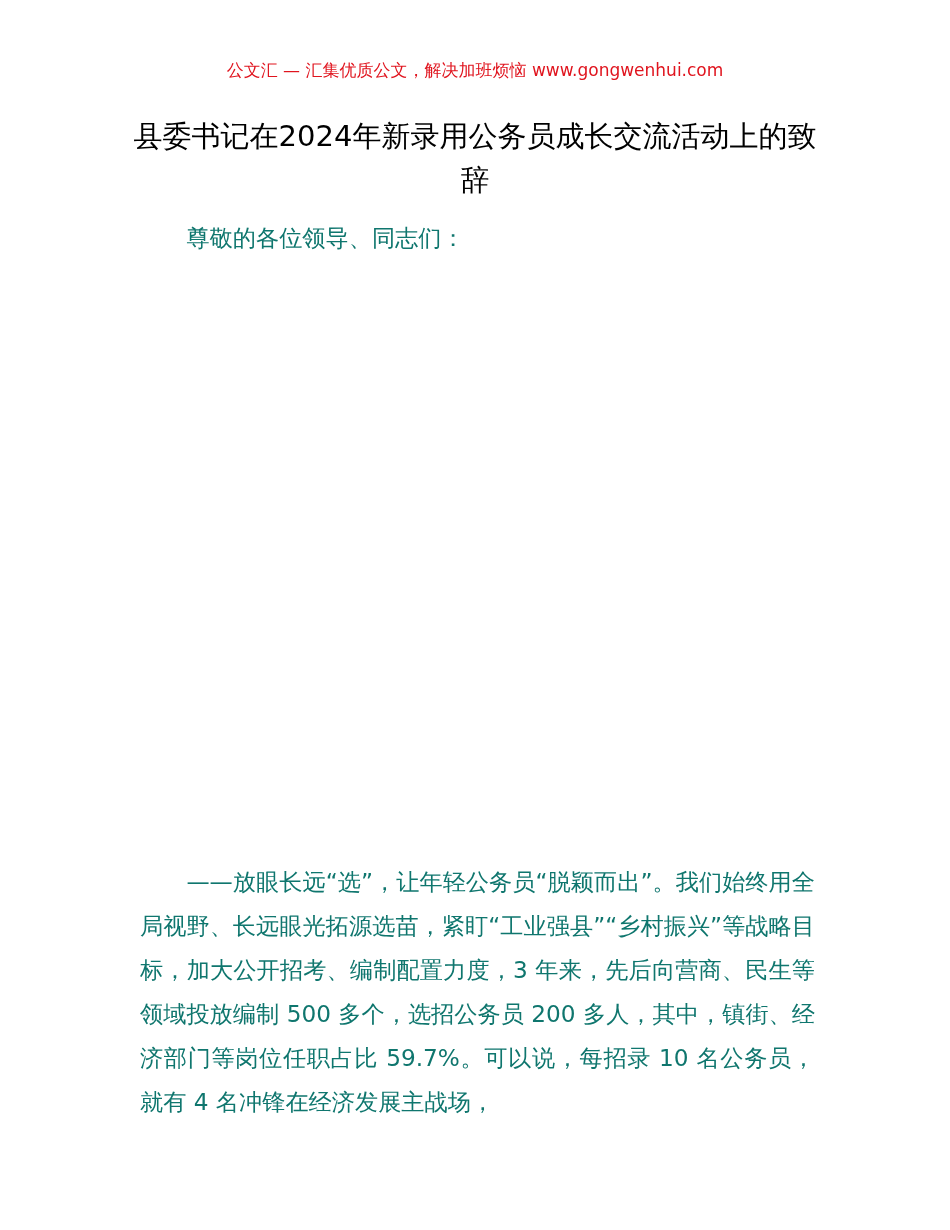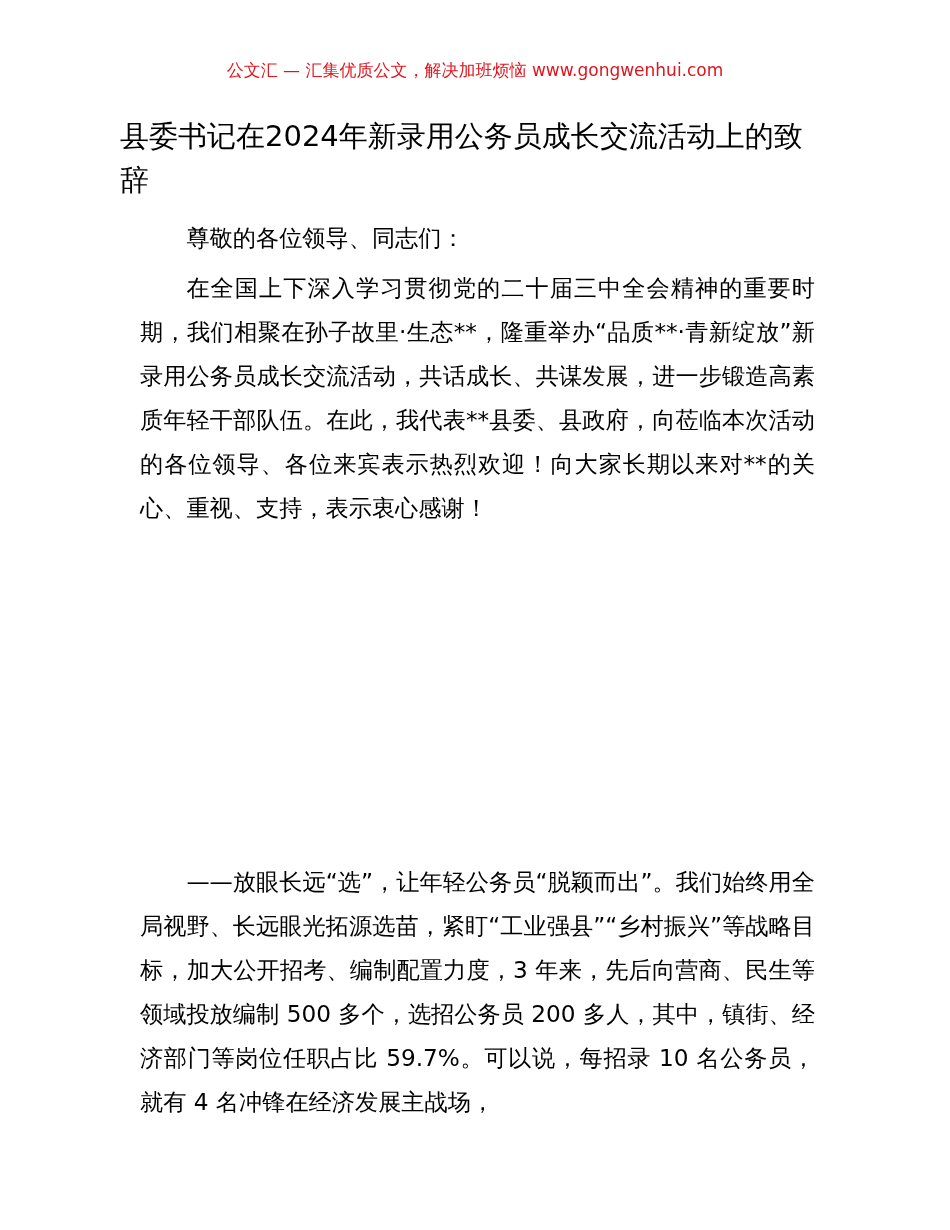--- a/index.html
+++ b/index.html
@@ -31,32 +31,32 @@
       font-size: 17px;
       line-height: 26px;
       color: #e0141e;
       letter-spacing: 0px;
     }
     .doc-title {
       position: absolute;
       top: 114px;
       left: 120px;
       width: 710px;
-      text-align: left;
+      text-align: center;
       font-size: 29px;
       line-height: 44px;
       color: #000000;
     }
     .body-text {
       position: absolute;
       left: 140px;
       width: 675px;
       font-size: 23.2px;
       line-height: 44px;
-      color: #000000;
+      color: #0f766e;
       text-align: justify;
     }
     .salutation {
       top: 216px;
     }
     .para {
       text-indent: 2em;
       margin: 0;
     }
     .p1 { position: absolute; top: 266px; }
@@ -67,18 +67,17 @@
 <body>
 
 <div class="page">
 
   <div class="header-banner">公文汇 — 汇集优质公文，解决加班烦恼 www.gongwenhui.com</div>
 
   <div class="doc-title">县委书记在2024年新录用公务员成长交流活动上的致辞</div>
 
   <div class="body-text salutation para">尊敬的各位领导、同志们：</div>
 
-  <p class="body-text para p1">在全国上下深入学习贯彻党的二十届三中全会精神的重要时期，我们相聚在孙子故里·生态**，隆重举办“品质**·青新绽放”新录用公务员成长交流活动，共话成长、共谋发展，进一步锻造高素质年轻干部队伍。在此，我代表**县委、县政府，向莅临本次活动的各位领导、各位来宾表示热烈欢迎！向大家长期以来对**的关心、重视、支持，表示衷心感谢！</p>
 
 
   <p class="body-text para p3">——放眼长远“选”，让年轻公务员“脱颖而出”。我们始终用全局视野、长远眼光拓源选苗，紧盯“工业强县”“乡村振兴”等战略目标，加大公开招考、编制配置力度，3 年来，先后向营商、民生等领域投放编制 500 多个，选招公务员 200 多人，其中，镇街、经济部门等岗位任职占比 59.7%。可以说，每招录 10 名公务员，就有 4 名冲锋在经济发展主战场，</p>
 
 </div>
 
 </body></html>

